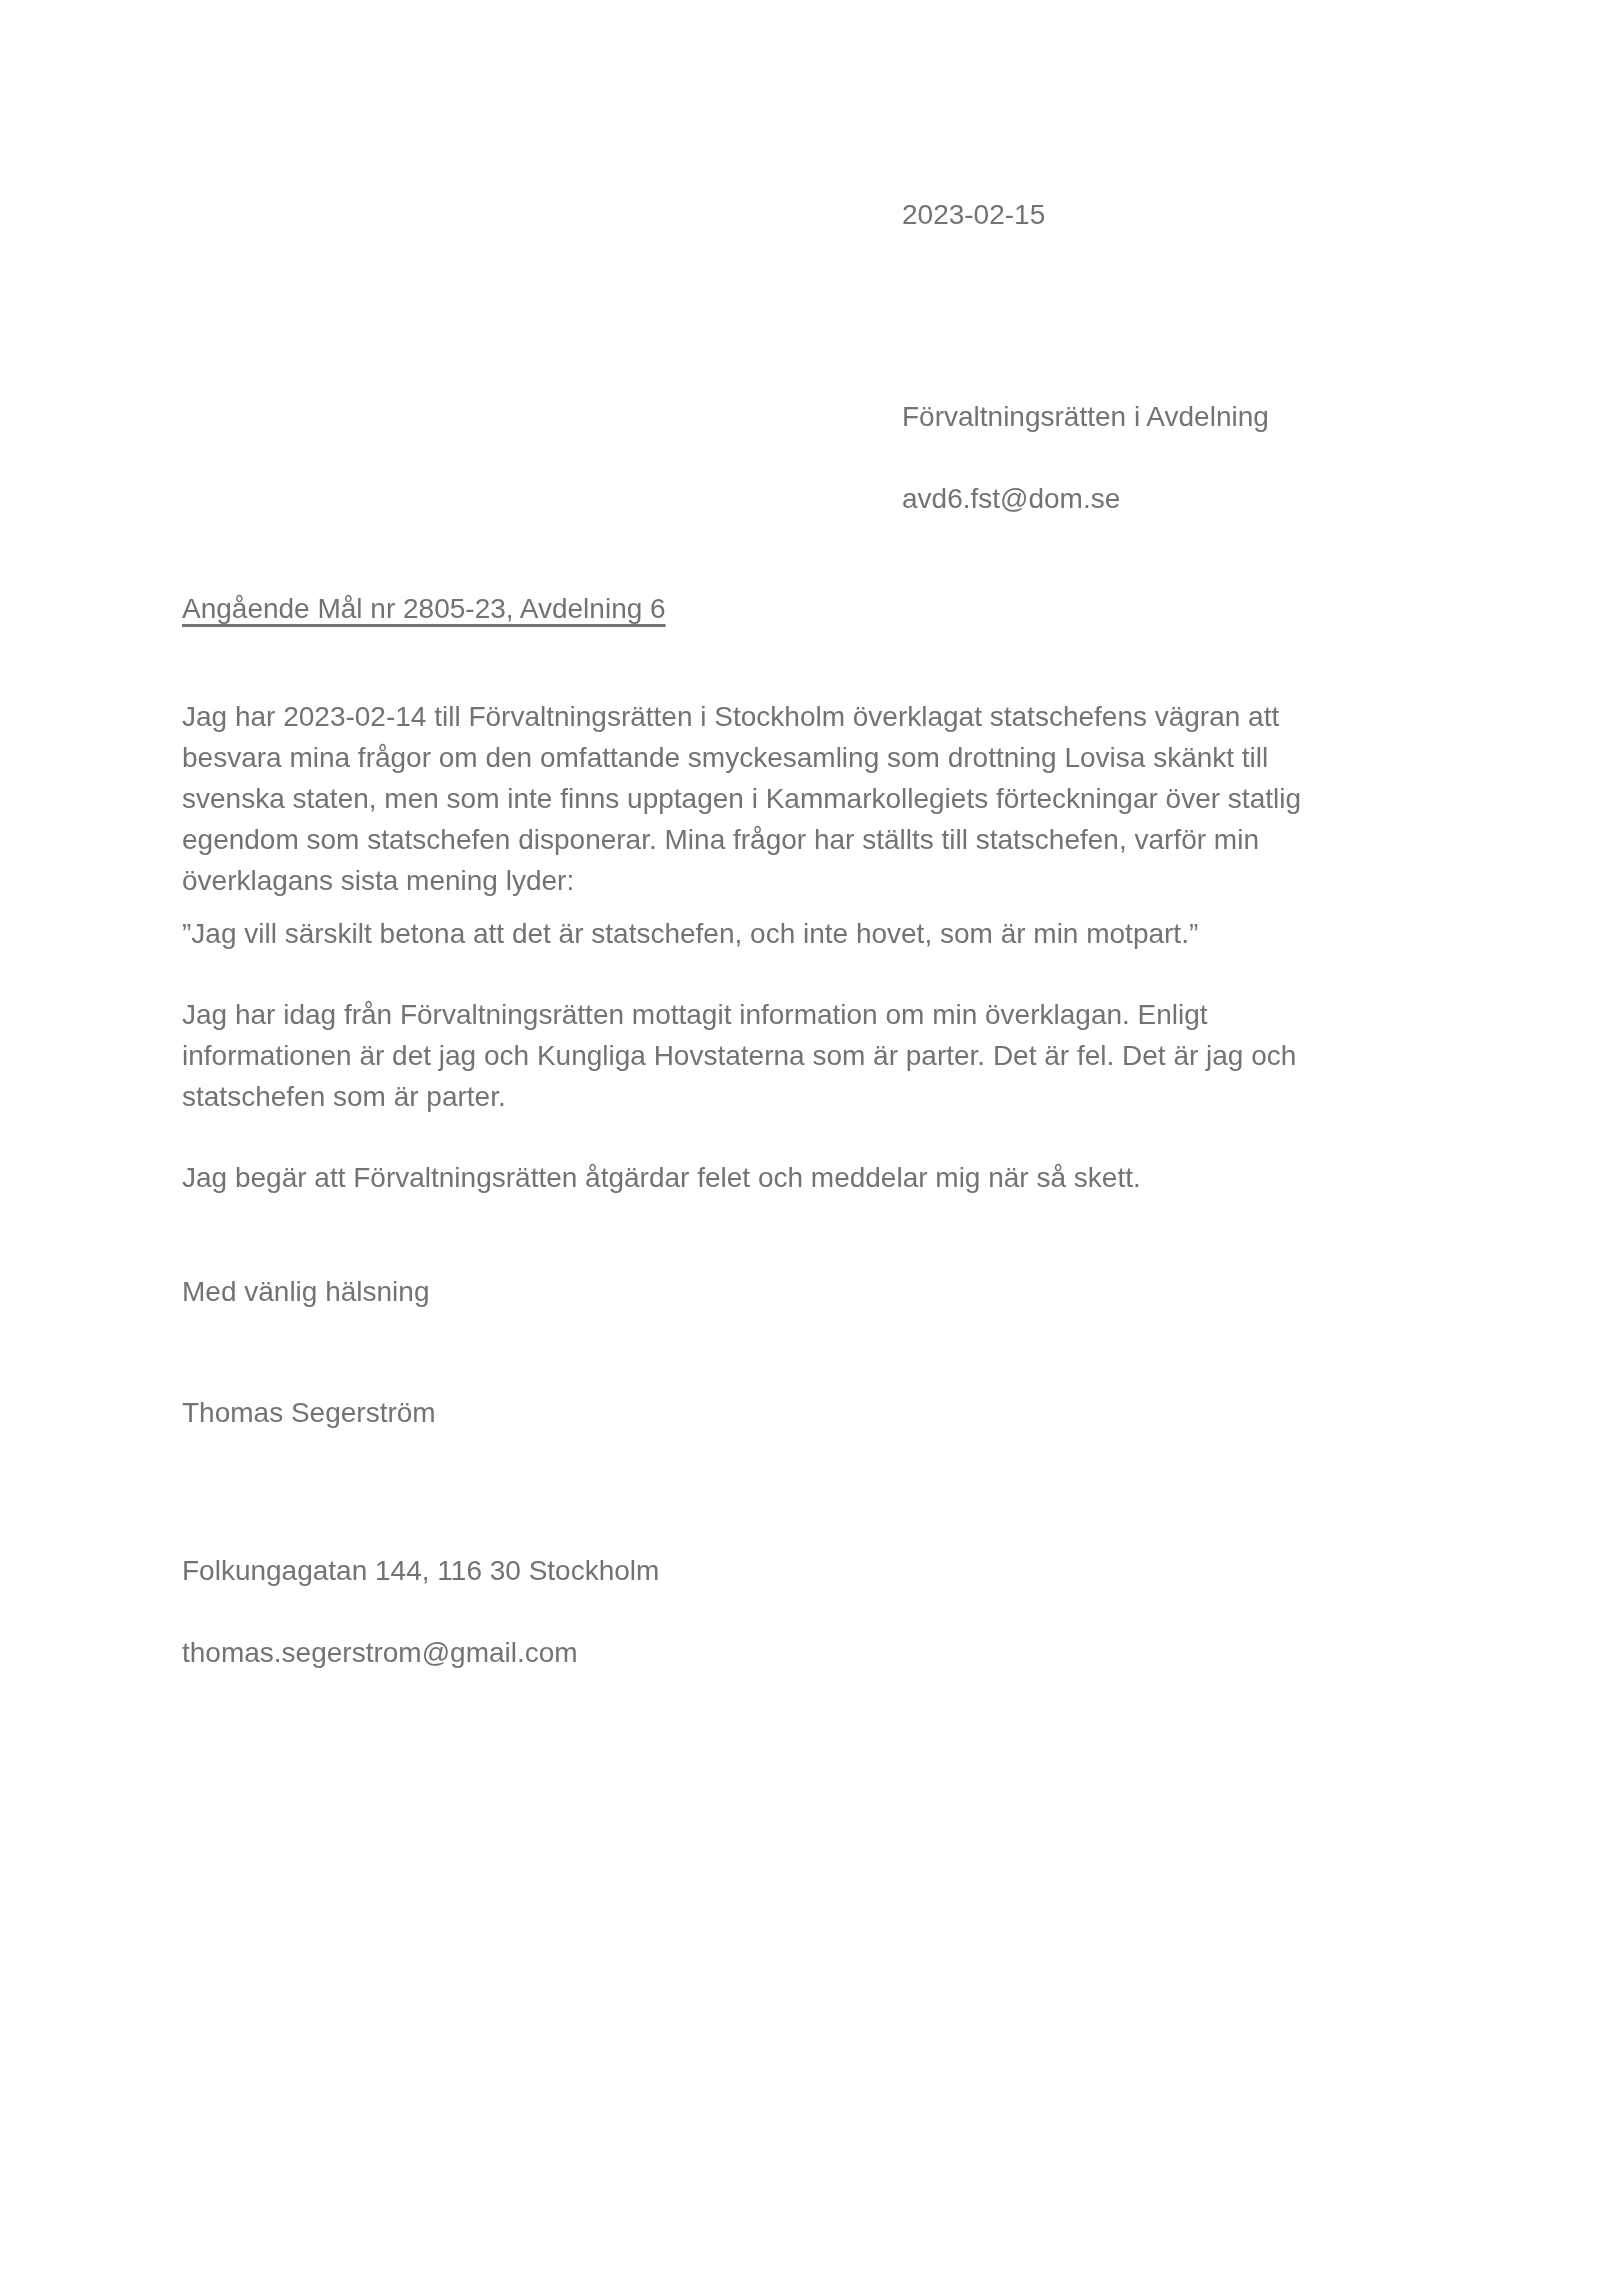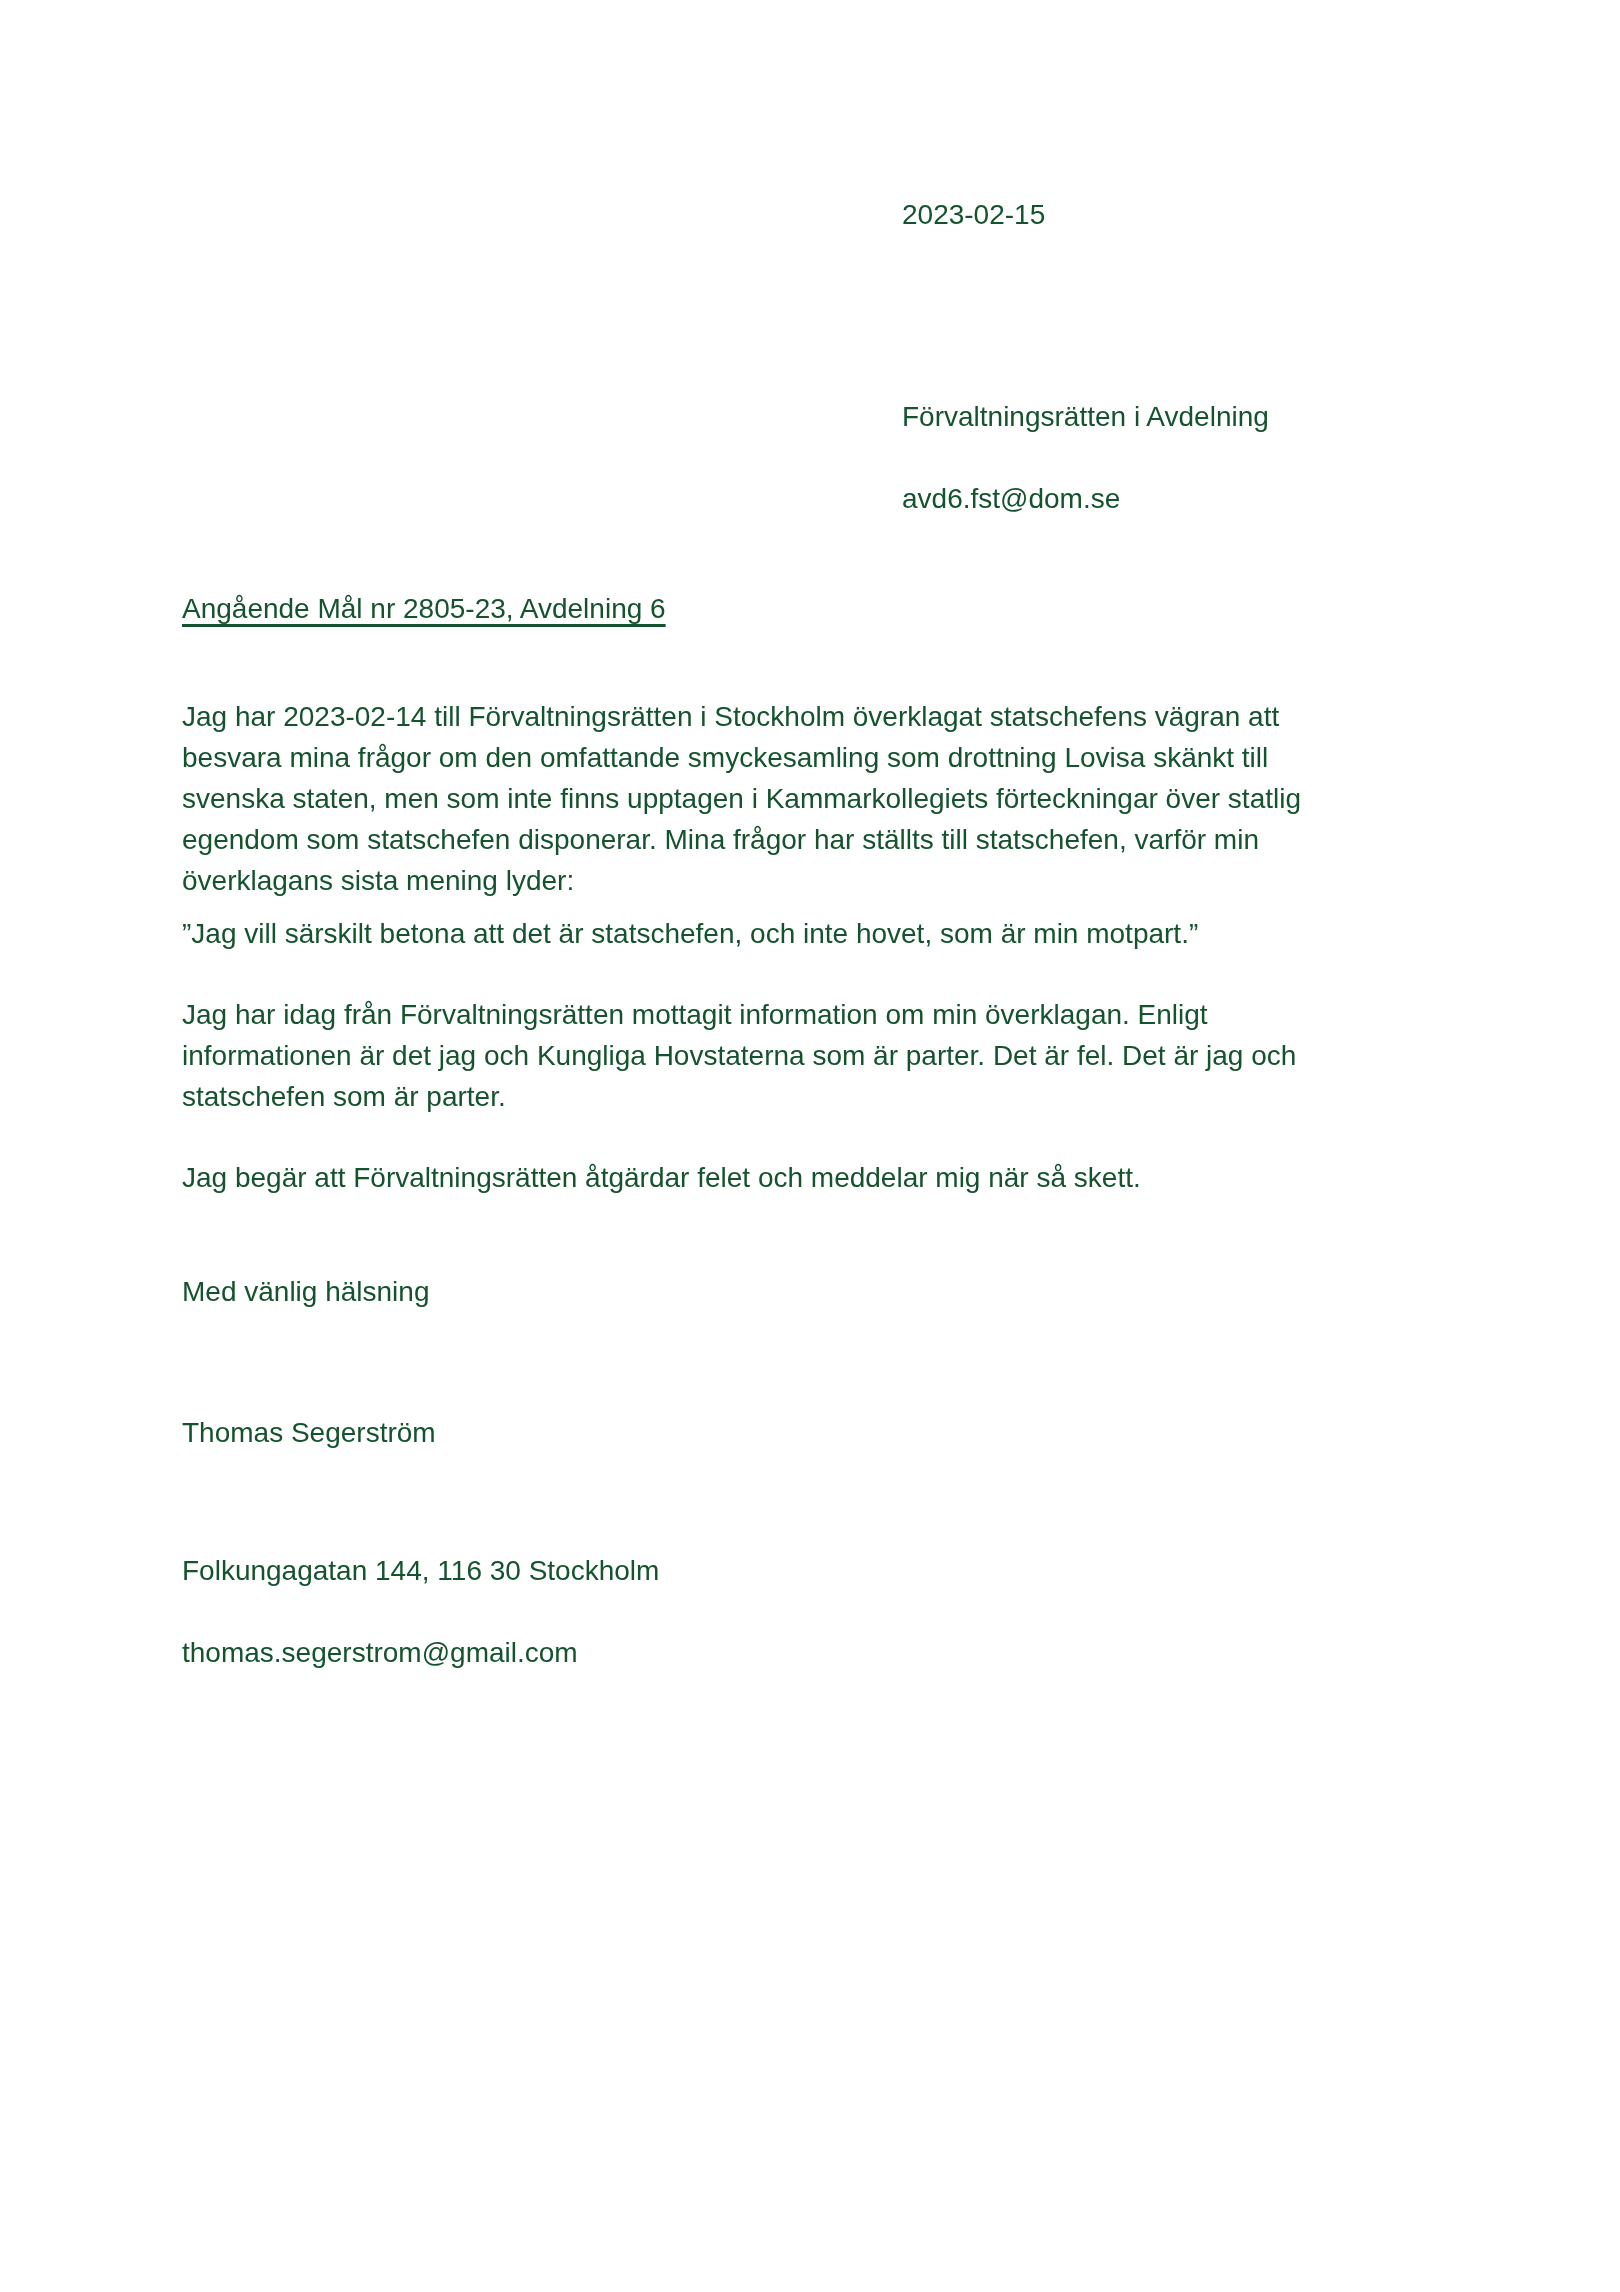--- a/index.html
+++ b/index.html
@@ -9,21 +9,21 @@
     background: #ffffff;
   }
   .page {
     position: relative;
     width: 1620px;
     height: 2293px;
     background: #ffffff;
     font-family: "Liberation Sans", sans-serif;
     font-size: 28px;
     line-height: 41px;
-    color: #14532d;
+    color: #737373;
     overflow: hidden;
   }
   .block {
     position: absolute;
     white-space: pre-line;
   }
   .date-block {
     left: 902px;
     top: 194px;
   }
@@ -37,21 +37,21 @@
     top: 588px;
     text-decoration: underline;
     text-decoration-thickness: 2.5px;
     text-underline-offset: 5.9px;
   }
   .para-1 { left: 182px; top: 696px; }
   .para-quote { left: 182px; top: 913px; }
   .para-2 { left: 182px; top: 994px; }
   .para-3 { left: 182px; top: 1157px; }
   .closing-block { left: 182px; top: 1271px; }
-  .signature-block { left: 182px; top: 1392px; margin-top: 20px; }
+  .signature-block { left: 182px; top: 1392px; }
   .address-block { left: 182px; top: 1509px; line-height: 41px; }
 </style>
 </head>
 <body>
 
 <div class="page">
 
   <div class="block date-block">2023-02-15</div>
 
   <div class="block recipient-block">

